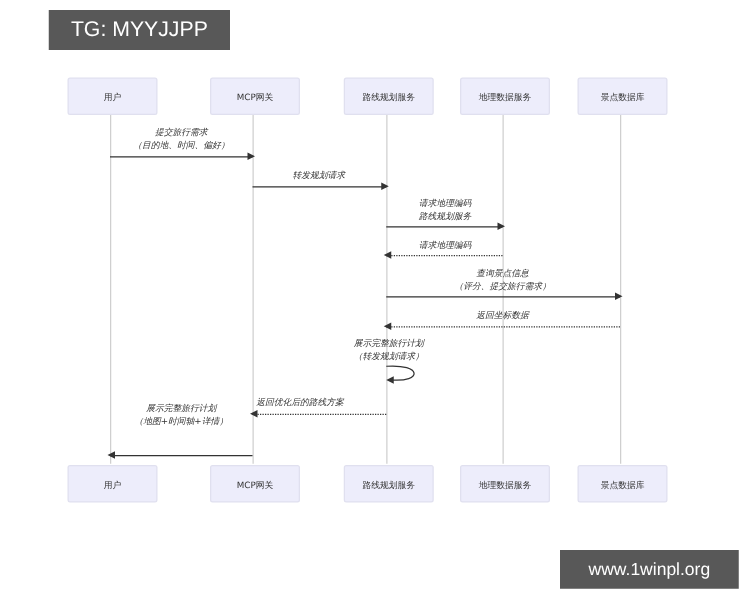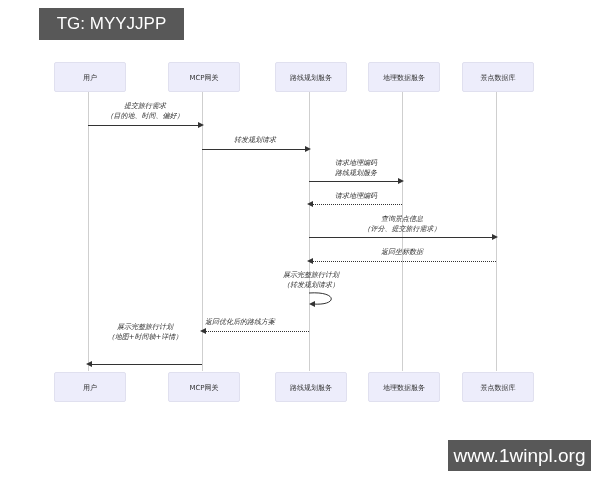--- a/index.html
+++ b/index.html
@@ -1,20 +1,20 @@
 <!DOCTYPE html>
 <html><head>
 <meta charset="utf-8">
 <style>
   html, body { margin:0; padding:0; }
   body { width:600px; height:480px; background:#ffffff; position:relative; overflow:hidden;
          font-family:"DejaVu Sans", sans-serif; }
   .badge { position:absolute; background:#585858; color:#ffffff; font-family:"Liberation Sans", sans-serif; }
   .badge.tg { left:8px; top:8px; width:145px; height:32px; font-size:17px; line-height:32px; text-align:center;margin-left:31px; }
-  .badge.url { left:448px; top:440px; width:143px; height:31px; font-size:19px; line-height:31px; text-align:center; }
+  .badge.url { left:448px; top:440px; width:143px; height:31px; font-size:14px; line-height:31px; text-align:center; }
   .actor { position:absolute; width:72px; height:30px; background:#ededfb; border:1px solid #e0e0ef;
            border-radius:2px; font-size:7px; color:#333; text-align:center; line-height:30px; box-sizing:border-box; }
   .lifeline { position:absolute; width:1px; background:#cfcfcf; top:92px; height:279px; }
   .msg { position:absolute; height:1px; }
   .msg.solid { border-top:1px solid #333; }
   .msg.dash { border-top:1px dotted #333; }
   .arrow-r { position:absolute; right:-2px; top:-4px; width:0; height:0; border-left:6px solid #333;
              border-top:3px solid transparent; border-bottom:3px solid transparent; }
   .arrow-l { position:absolute; left:-2px; top:-4px; width:0; height:0; border-right:6px solid #333;
              border-top:3px solid transparent; border-bottom:3px solid transparent; }

